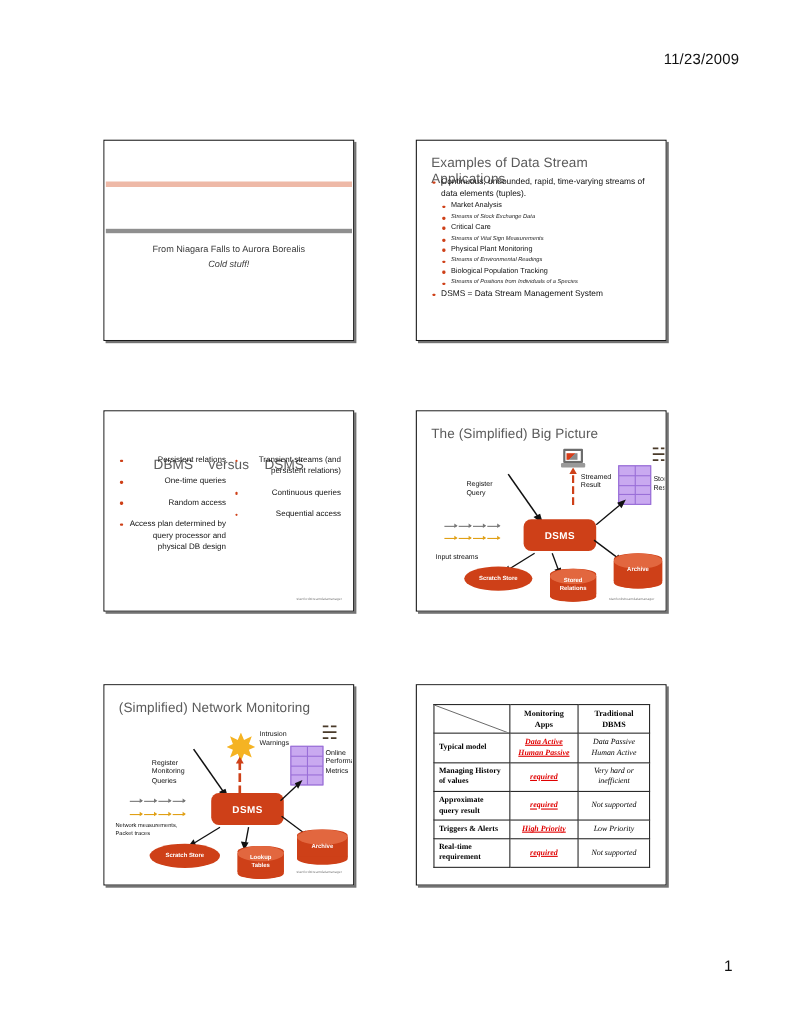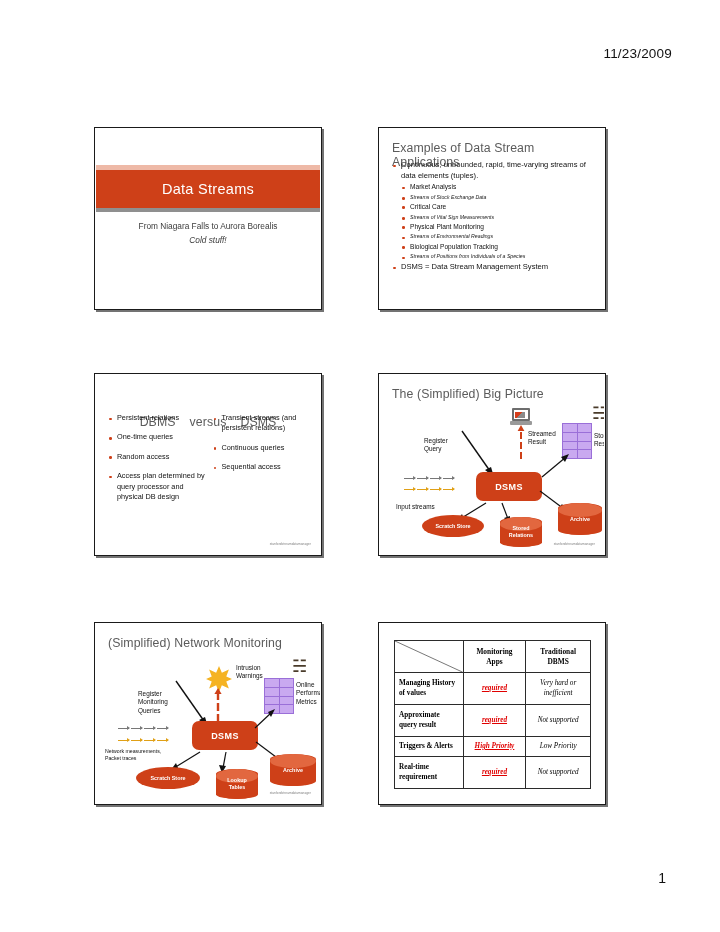--- a/index.html
+++ b/index.html
@@ -85,21 +85,21 @@
   .lvl2 li:before{top:3.8px;width:2.2px;height:2.2px;}
   .lvl3{font-size:5.2px;line-height:8.2px;color:#222;font-style:italic;}
   .lvl3 li:before{top:3.4px;width:1.6px;height:1.6px;background:#E08060;border-radius:0;}
   .s2body{position:absolute;left:12px;right:9px;top:31px;}
   .s2body ul.lvl2{margin-left:9px;}
   .s2body ul.lvl3{margin-left:9px;}
 
   
   .cols{position:absolute;left:12px;right:10px;top:38px;display:flex;gap:7px;}
   .col{width:50%;}
-  .col ul.b li{margin-bottom:9px;}
+  .col ul.b li{margin-bottom:9px;text-align:right;}
   .col .lvl1{font-size:7.3px;line-height:10.4px;}
 
   .footnote{
     position:absolute;right:9px;bottom:8px;
     font-size:3.1px;color:#7c7c7c;letter-spacing:.1px;
   }
 
   
   .diagram{position:absolute;inset:0;}
   .dsms-box{
@@ -174,23 +174,20 @@
   td.diag svg{position:absolute;inset:0;width:100%;height:100%;}
 </style>
 </head>
 <body>
 
 <div class="page-date">11/23/2009</div>
 
 <div class="slide" id="s1">
   <div class="slide-inner">
     <div class="title-band-top"></div>
-    <div class="title-band">
-      <span class="title-text">Data Streams</span>
-    </div>
     <div class="title-band-bot"></div>
     <div class="subtitle">
       <div>From Niagara Falls to Aurora Borealis</div>
       <div class="it">Cold stuff!</div>
     </div>
   </div>
 </div>
 
 <div class="slide" id="s2">
   <div class="slide-inner">
@@ -494,20 +491,31 @@
           <th>
             <div>Monitoring</div>
             <div>Apps</div>
           </th>
           <th>
             <div>Traditional</div>
             <div>DBMS</div>
           </th>
         </tr>
 
+        <tr>
+          <td class="rowhdr">Typical model</td>
+          <td class="cellA">
+            <div>Data Active</div>
+            <div>Human Passive</div>
+          </td>
+          <td class="cellB">
+            <div>Data Passive</div>
+            <div>Human Active</div>
+          </td>
+        </tr>
 
         <tr>
           <td class="rowhdr">
             <div>Managing History</div>
             <div>of values</div>
           </td>
           <td class="cellA">required</td>
           <td class="cellB">
             <div>Very hard or</div>
             <div>inefficient</div>

